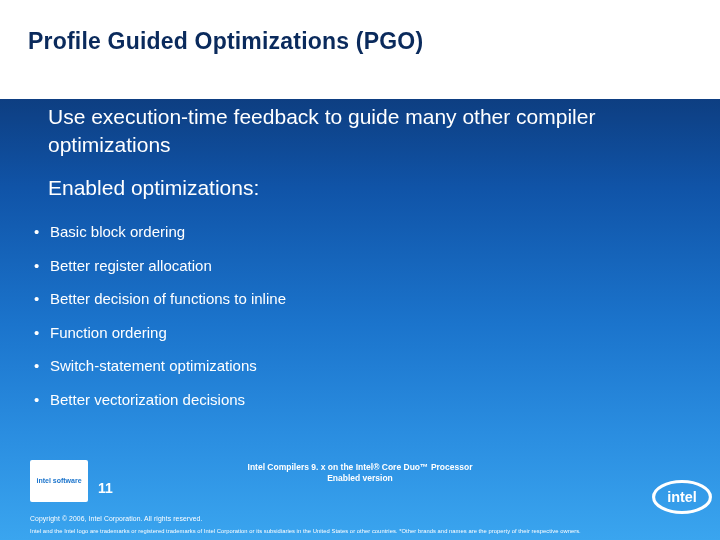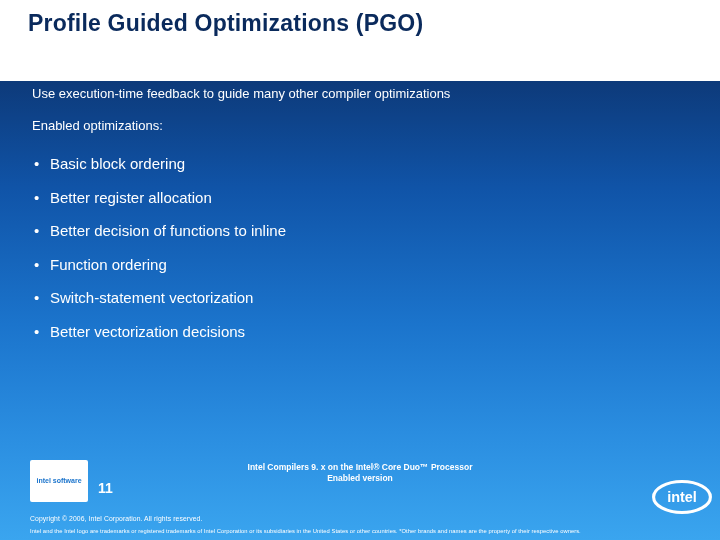--- a/index.html
+++ b/index.html
@@ -6,36 +6,37 @@
   html, body { width: 720px; height: 540px; overflow: hidden; font-family: Verdana, Arial, sans-serif; }
   .slide {
     width: 720px; height: 540px;
     background: linear-gradient(180deg, #0a2a5c 0%, #0d3a7a 15%, #1054a8 35%, #1b74cc 60%, #2a8de0 80%, #3aa5ef 100%);
     position: relative;
     color: #fff;
   }
   .title-bar {
     background: #fff;
     color: #0a2a5c;
-    padding: 10px 28px 44px 28px;
+    padding: 28px 28px 44px 28px;
   }
   .title-bar h1 {
     font-size: 23px;
     font-weight: 700;
     letter-spacing: 0.2px;
   }
   .content {
     padding: 4px 28px 0 32px;
     color: #fff;
   }
   .para {
-    font-size: 13px;
+    font-size: 21px;
     line-height: 1.35;
     margin-bottom: 14px;
     font-weight: 400;
+    margin-left: 16px;
   }
   ul.bullets {
     list-style: none;
     padding-left: 2px;
     margin-top: 20px;
   }
   ul.bullets li {
     font-size: 15px;
     line-height: 1.3;
     margin-bottom: 14px;
@@ -124,21 +125,21 @@
   </div>
 
   <div class="content">
     <p class="para">Use execution-time feedback to guide many other compiler optimizations</p>
     <p class="para">Enabled optimizations:</p>
     <ul class="bullets">
       <li>Basic block ordering</li>
       <li>Better register allocation</li>
       <li>Better decision of functions to inline</li>
       <li>Function ordering</li>
-      <li>Switch-statement vectorization</li>
+      <li>Switch-statement optimizations</li>
       <li>Better vectorization decisions</li>
     </ul>
   </div>
 
   <div class="footer-event">
     <div>Intel Compilers 9. x on the Intel® Core Duo™ Processor</div>
     <div>Enabled version</div>
   </div>
 
   <div class="pagenum">11</div>

